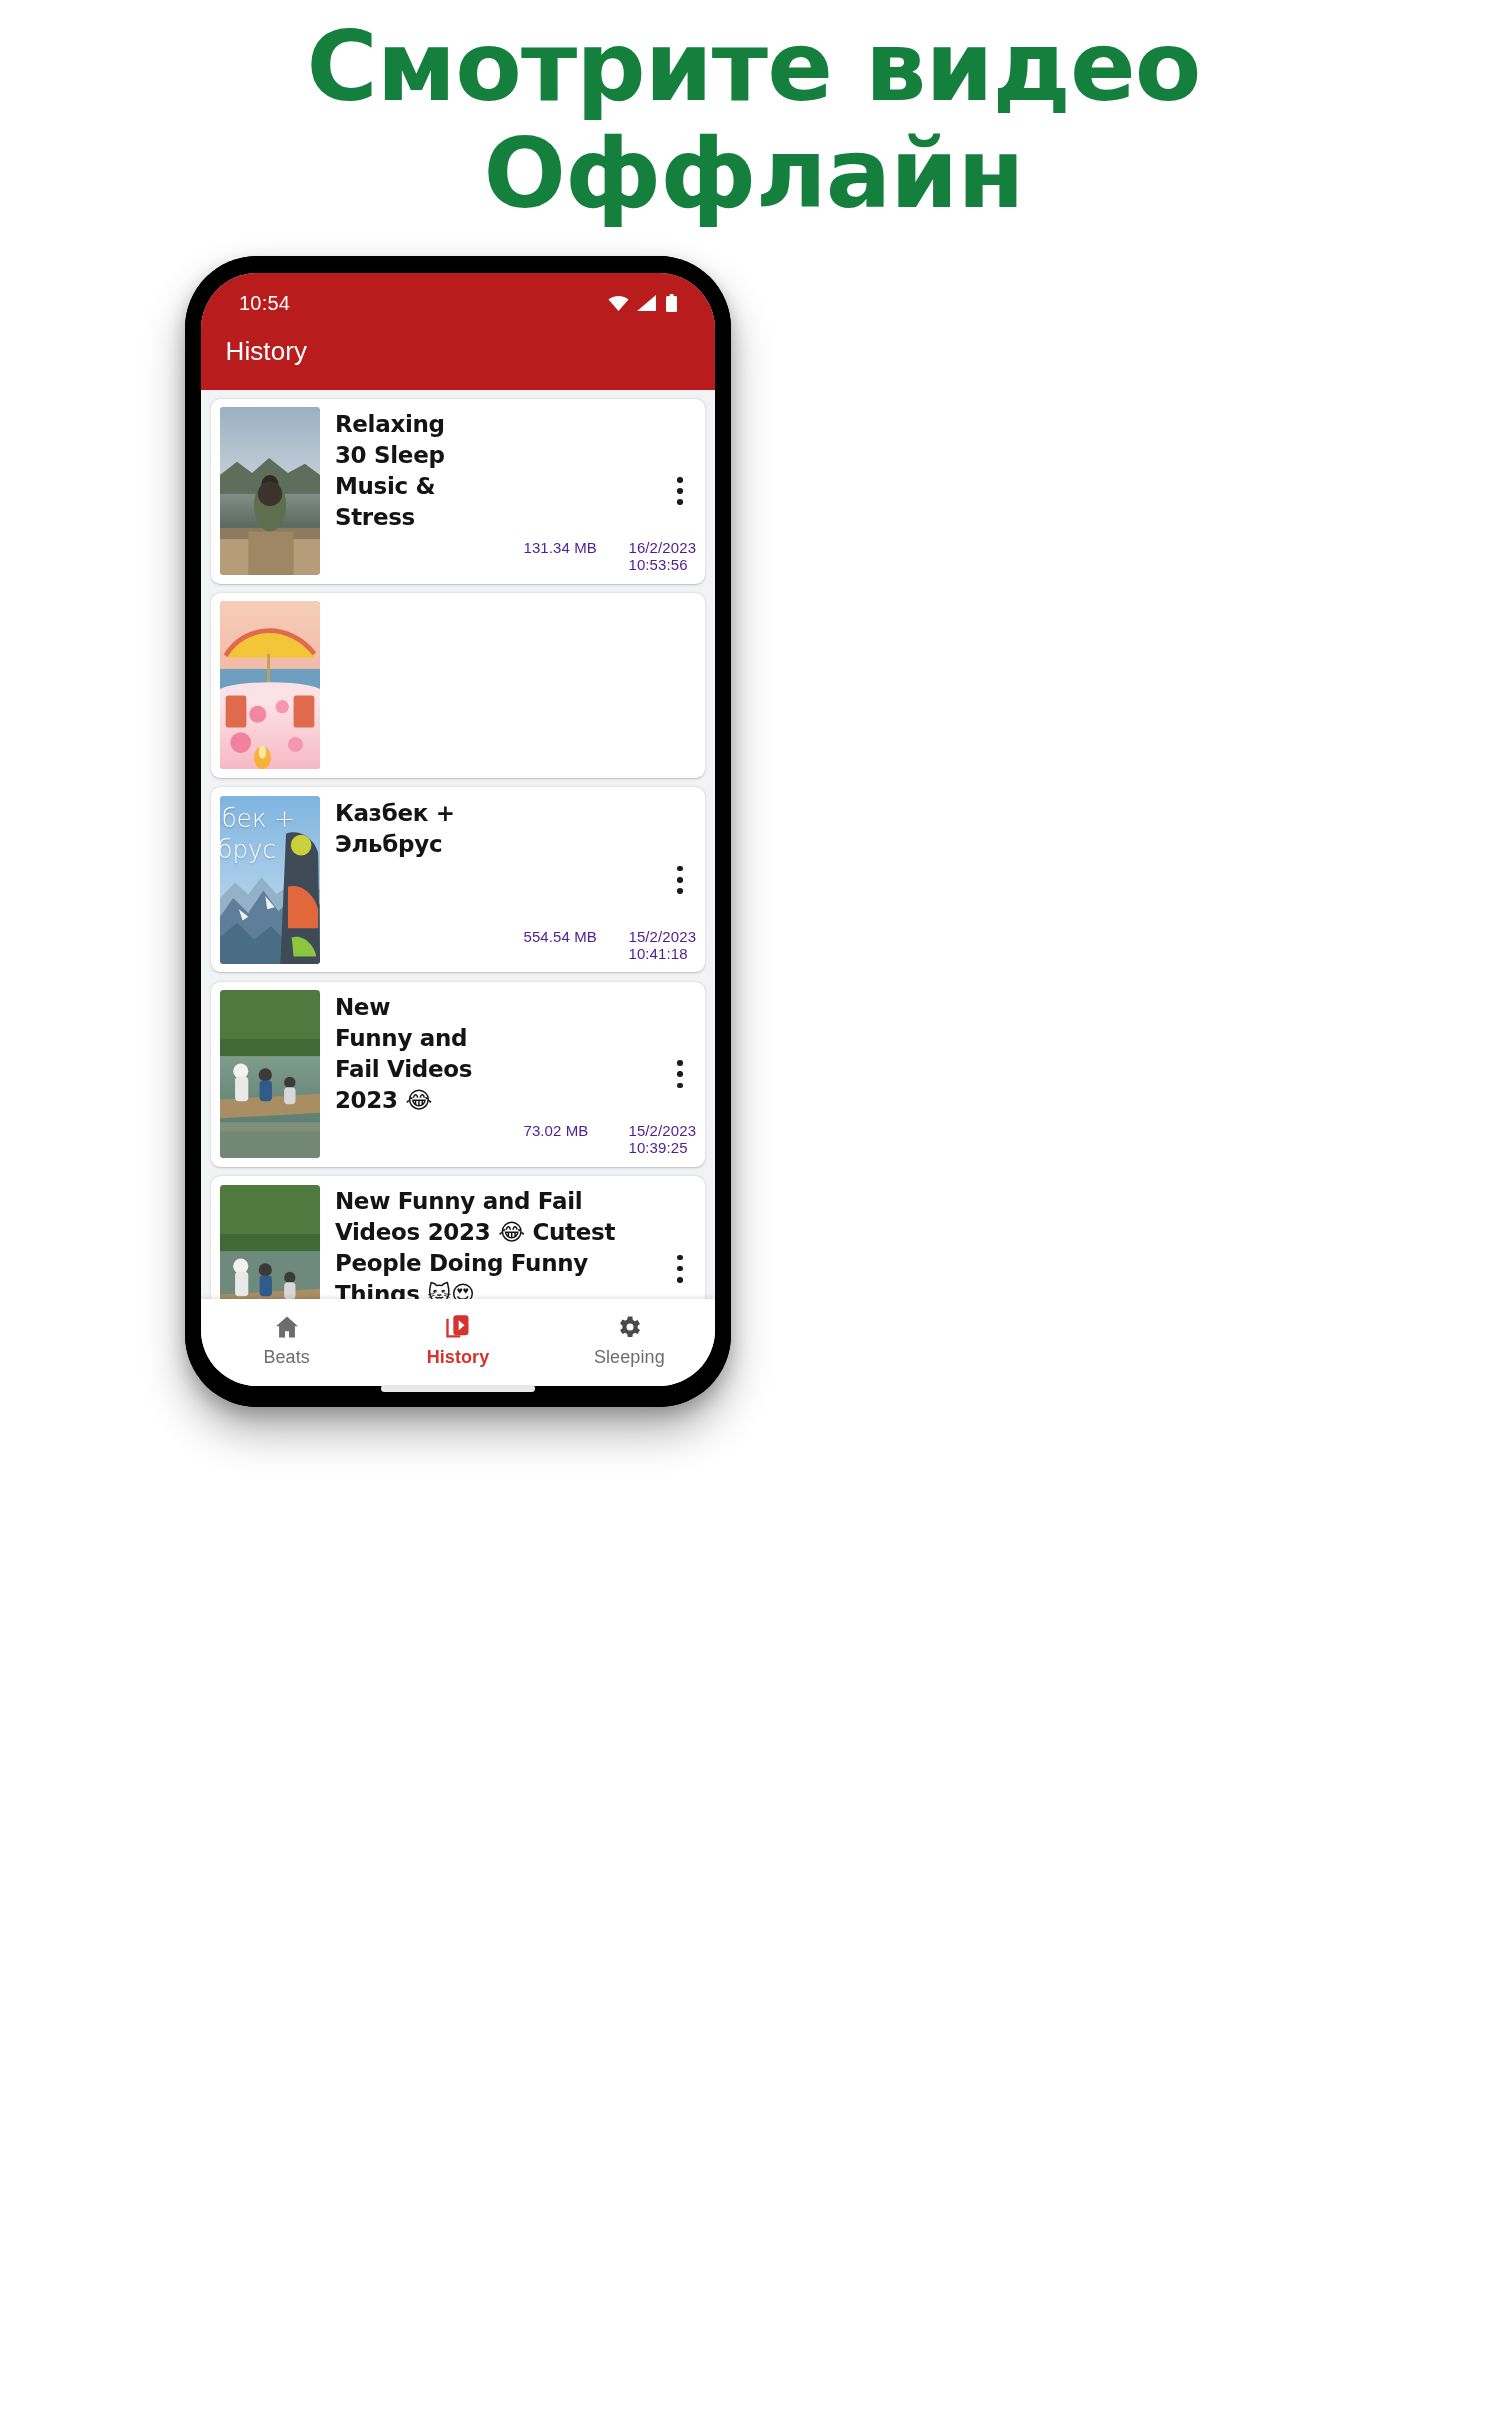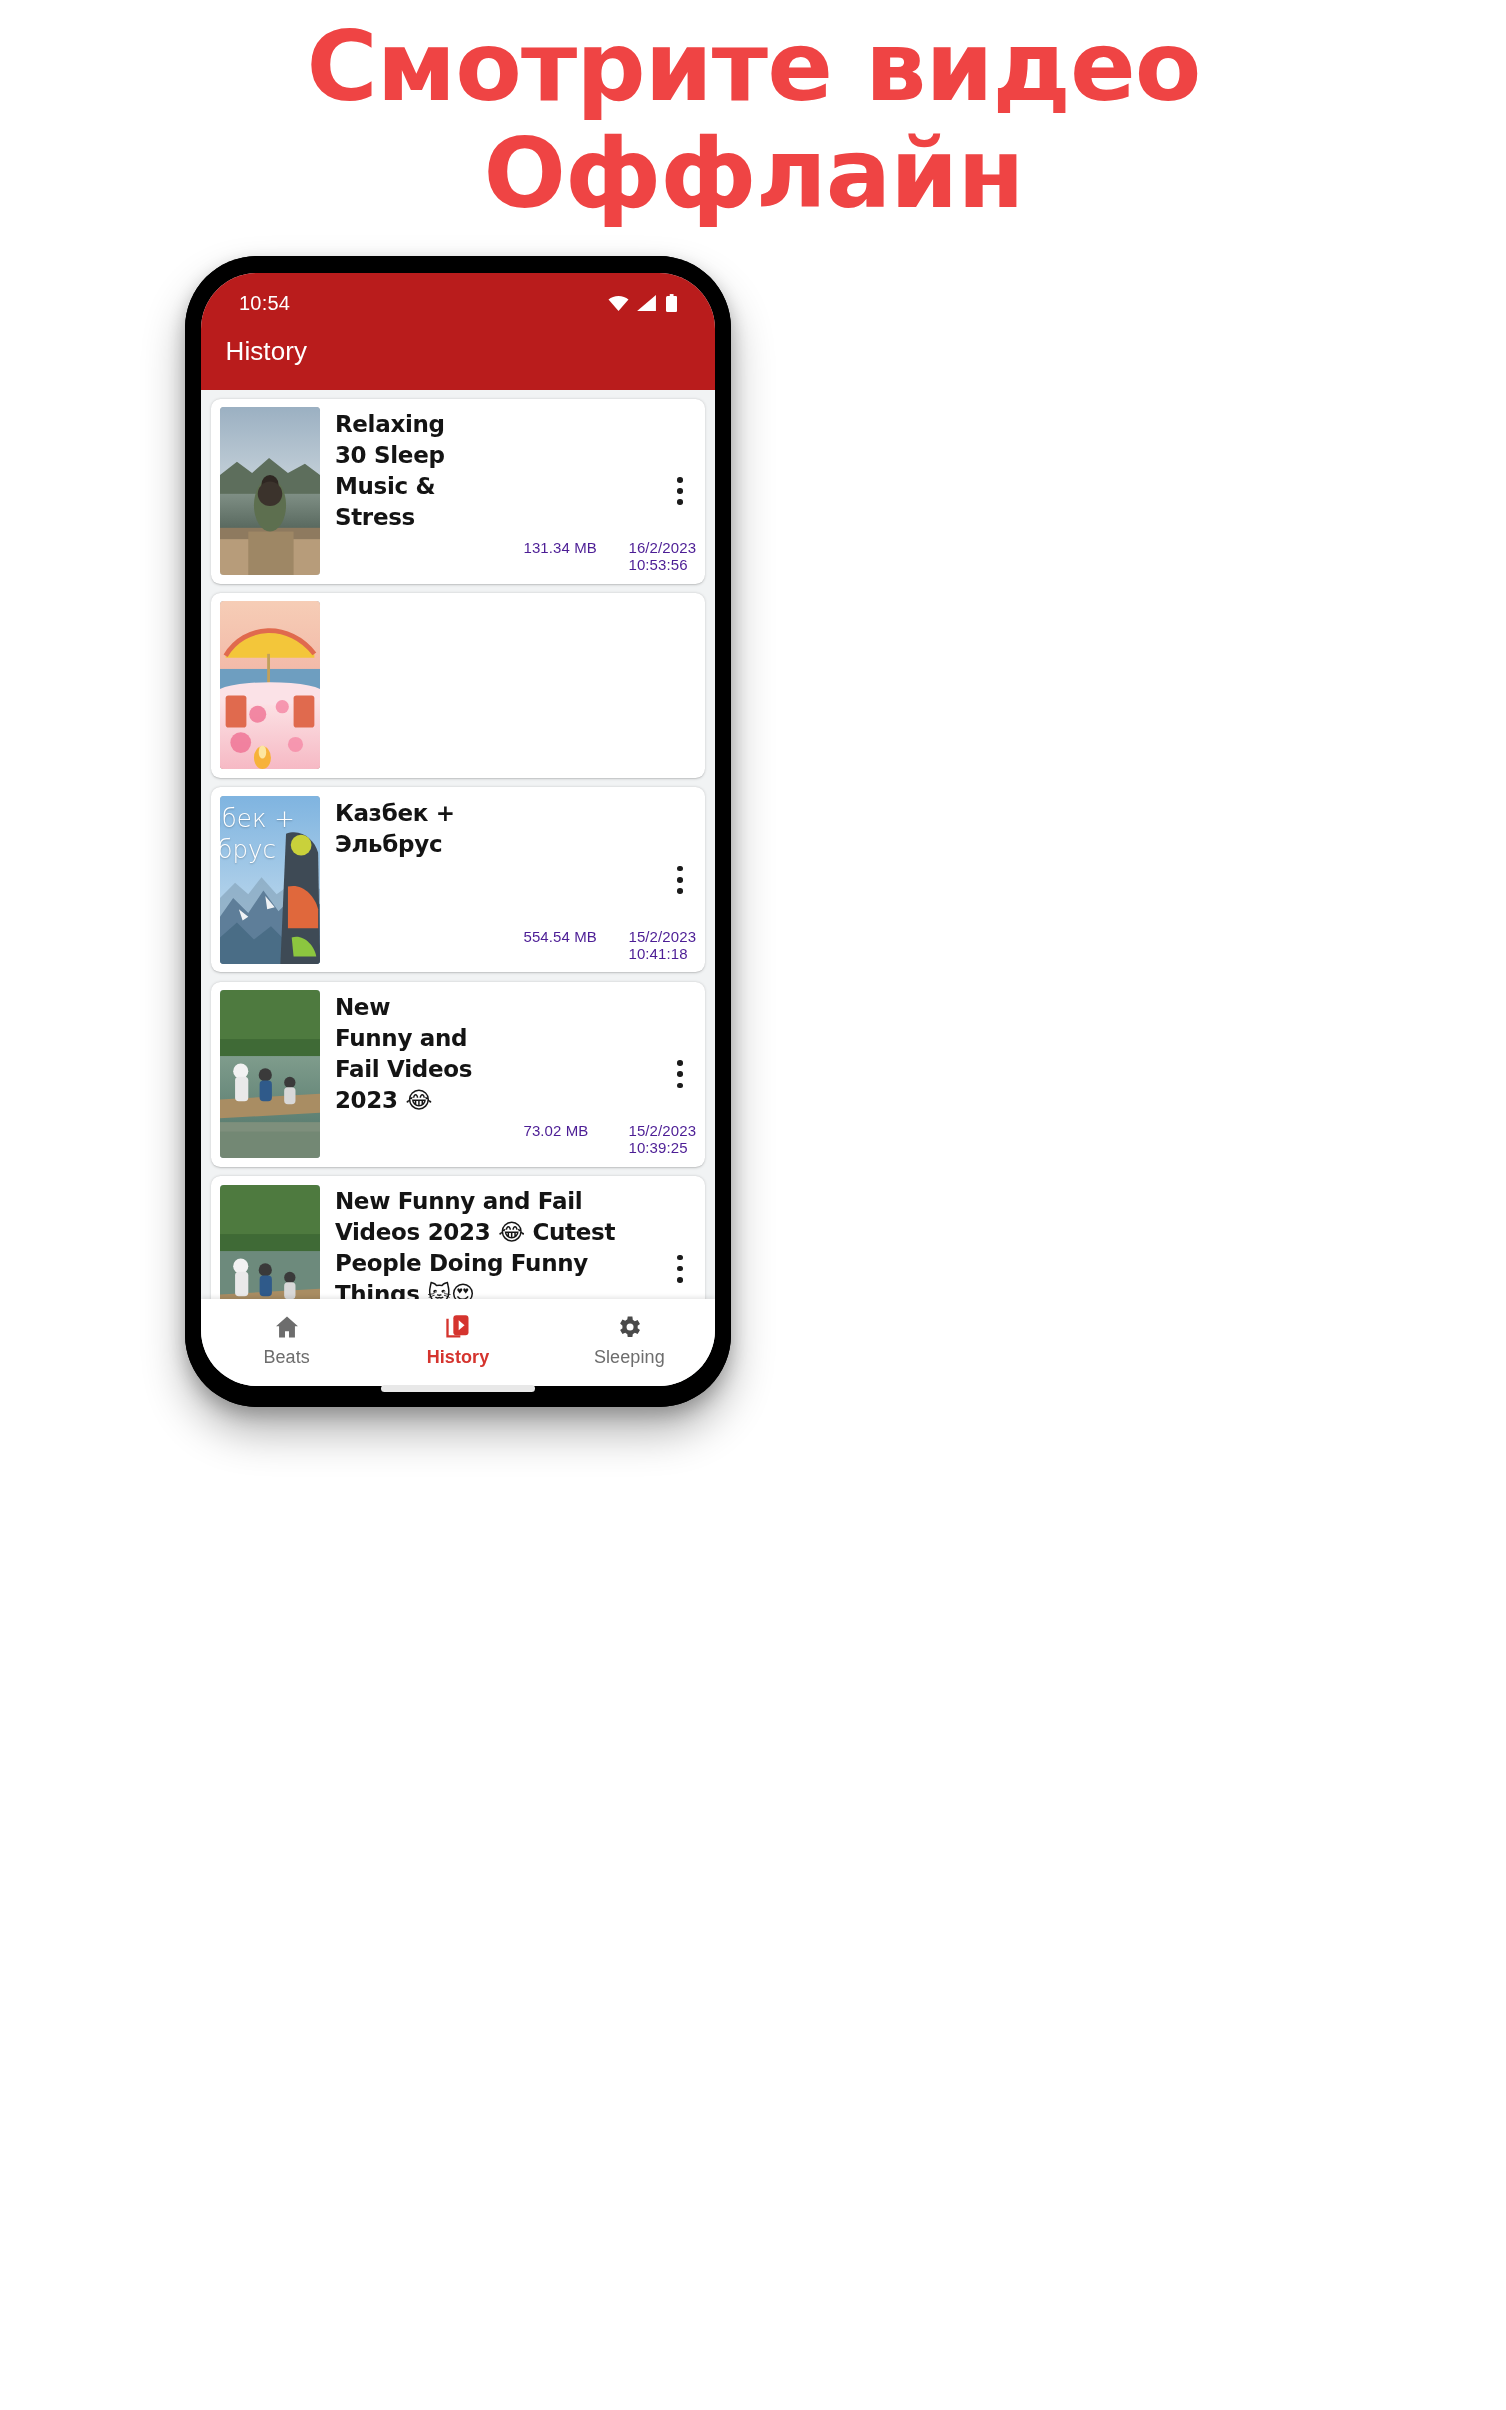--- a/index.html
+++ b/index.html
@@ -15,21 +15,21 @@
   
   .headline {
     position: absolute;
     top: 13px; left: 0; width: 1507px;
     text-align: center;
     font-family: "DejaVu Sans", sans-serif;
     font-weight: 700;
     font-size: 97px;
     line-height: 107px;
     letter-spacing: -0.9px;
-    color: #ef4444;
+    color: #15803d;
   }
   .headline .hl-line { display: block; white-space: nowrap; }
 
   
   .phone-shadow {
     position: absolute;
     left: 185px; top: 256px;
     width: 546px; height: 1151px;
     border-radius: 72px;
     background: #000;

